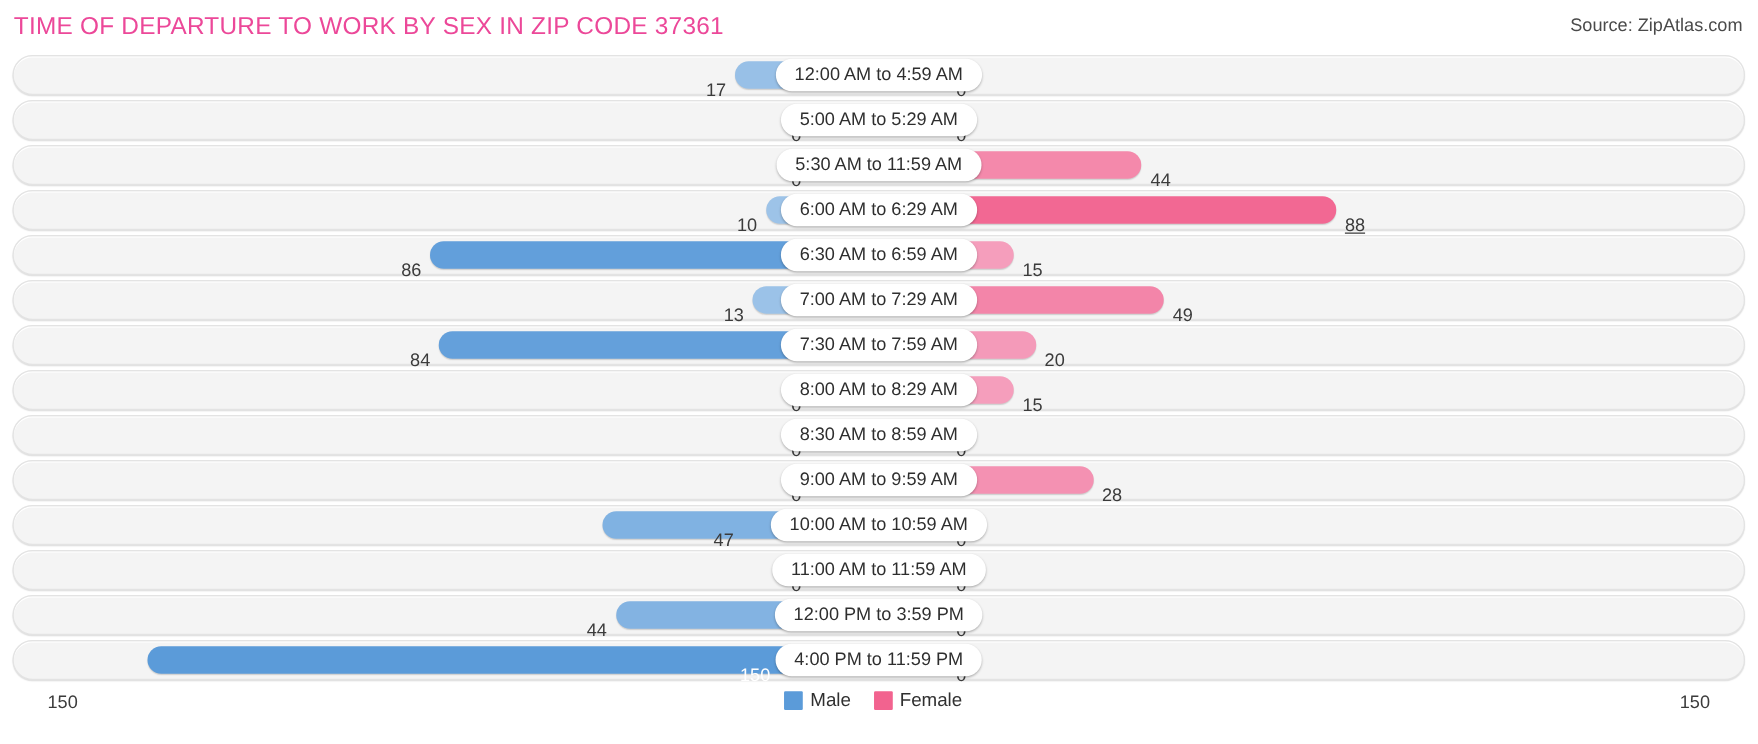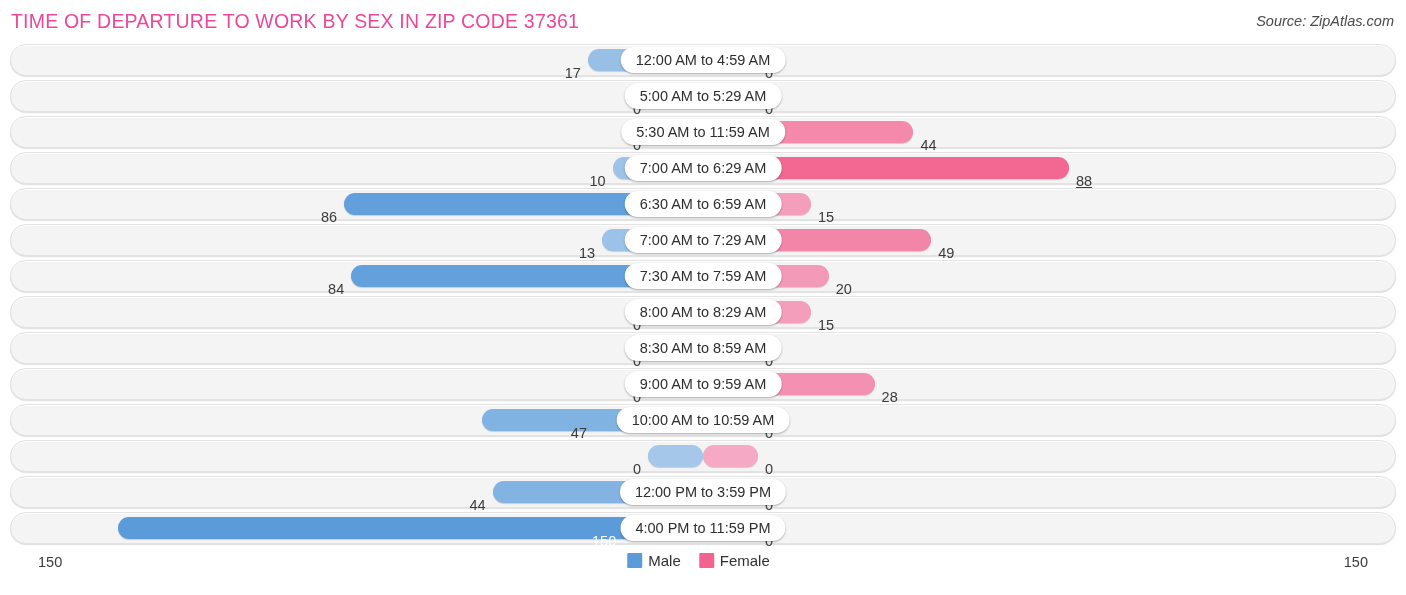--- a/index.html
+++ b/index.html
@@ -29,21 +29,20 @@
     font-weight: 400;
     letter-spacing: .2px;
     color: #ec4899;
     white-space: nowrap;
   }
   #source-label {
     position: absolute;
     right: 12px;
     top: 13px;
     font-size: 14.5px;
-    font-style: italic;
     color: #4a4a4a;
     white-space: nowrap;
   }
 
   
   #plot {
     position: relative;
     margin: 0 10px;
     height: 500px;
   }
@@ -190,21 +189,21 @@
         <div class="val female-val" style="margin-left: 217.467px;">44</div>
         <div class="pill">5:30 AM to 11:59 AM</div>
       </div>
     </div>
     <div class="row">
       <div class="row-inner">
         <div class="bar male" style="width: 90.3333px; background: rgb(157, 195, 232);"></div>
         <div class="bar female" style="width: 365.933px; background: rgb(242, 104, 147);"></div>
         <div class="val male-val" style="margin-right: 97.3333px;">10</div>
         <div class="val female-val" style="margin-left: 372.933px; text-decoration: underline;">88</div>
-        <div class="pill">7:00 AM to 6:29 AM</div>
+        <div class="pill">6:00 AM to 6:29 AM</div>
       </div>
     </div>
     <div class="row">
       <div class="row-inner">
         <div class="bar male" style="width: 358.867px; background: rgb(98, 159, 219);"></div>
         <div class="bar female" style="width: 108px; background: rgb(245, 158, 188);"></div>
         <div class="val male-val" style="margin-right: 365.867px;">86</div>
         <div class="val female-val" style="margin-left: 115px;">15</div>
         <div class="pill">6:30 AM to 6:59 AM</div>
       </div>
@@ -262,20 +261,21 @@
         <div class="val female-val" style="margin-left: 62px;">0</div>
         <div class="pill">10:00 AM to 10:59 AM</div>
       </div>
     </div>
     <div class="row">
       <div class="row-inner">
         <div class="bar male" style="width: 55px; background: rgb(165, 200, 234);"></div>
         <div class="bar female" style="width: 55px; background: rgb(245, 169, 196);"></div>
         <div class="val male-val" style="margin-right: 62px;">0</div>
         <div class="val female-val" style="margin-left: 62px;">0</div>
+        <div class="pill">11:00 AM to 11:59 AM</div>
       </div>
     </div>
     <div class="row">
       <div class="row-inner">
         <div class="bar male" style="width: 210.467px; background: rgb(131, 179, 226);"></div>
         <div class="bar female" style="width: 55px; background: rgb(245, 169, 196);"></div>
         <div class="val male-val" style="margin-right: 217.467px;">44</div>
         <div class="val female-val" style="margin-left: 62px;">0</div>
         <div class="pill">12:00 PM to 3:59 PM</div>
       </div>

